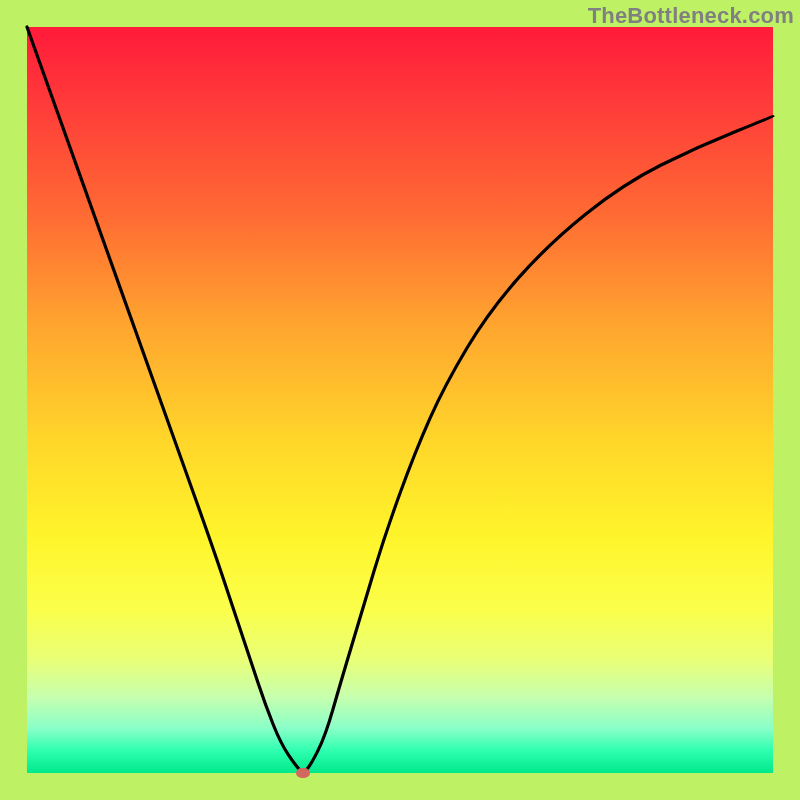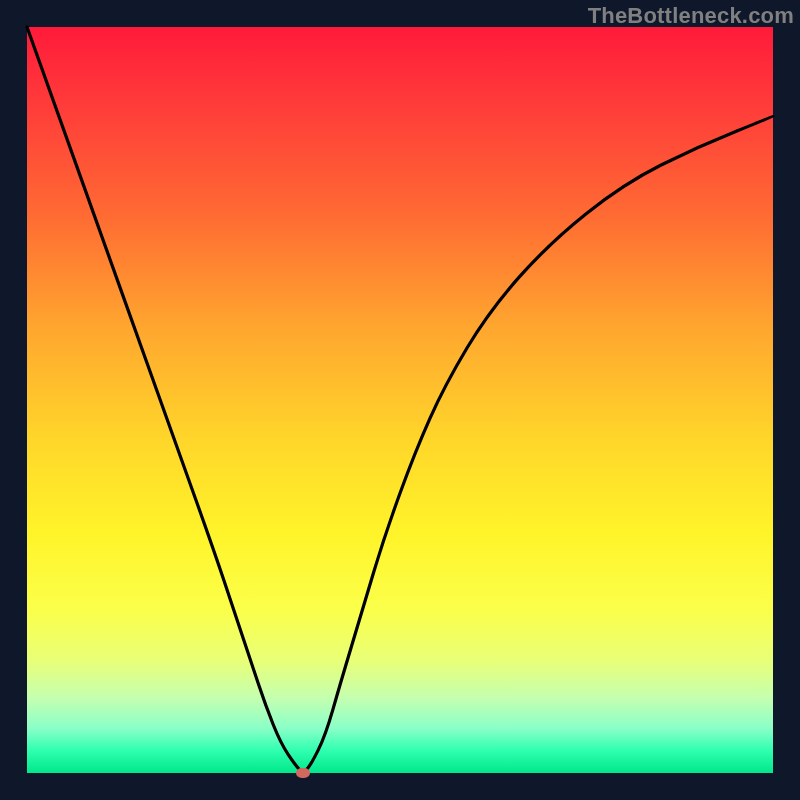--- a/index.html
+++ b/index.html
@@ -10,21 +10,21 @@
     background: #000;
     position: relative;
     overflow: hidden;
   }
   .frame {
     position: absolute;
     left: 0;
     top: 0;
     width: 800px;
     height: 800px;
-    background: #0f172a;
+    background: #bef264;
   }
   .plot {
     position: absolute;
     left: 27px;
     top: 27px;
     width: 746px;
     height: 746px;
     background: linear-gradient(to bottom,
       #ff1a3a 0%,
       #ff3a3a 10%,

